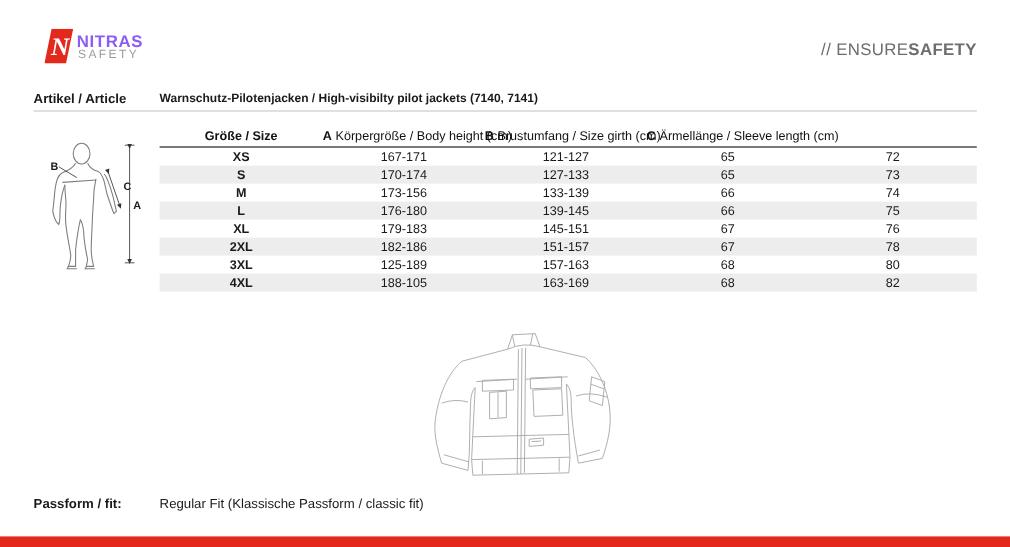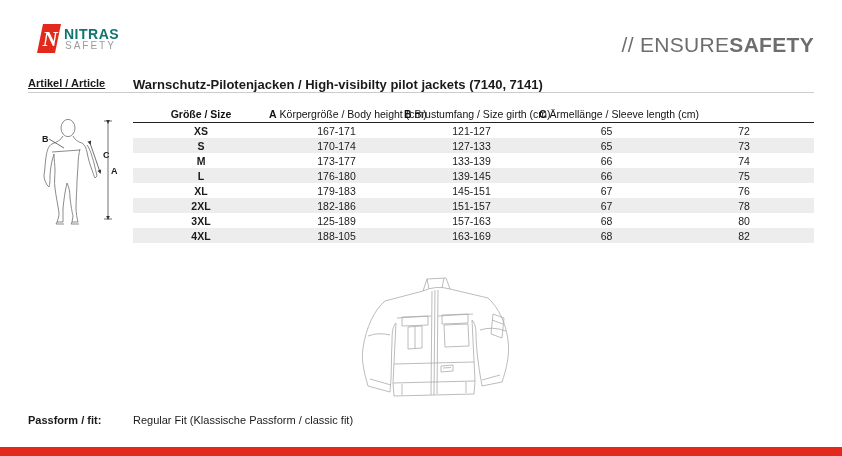--- a/index.html
+++ b/index.html
@@ -7,28 +7,28 @@
     --row-alt:#ededed;
     --gray:#6d6d6d;
   }
   *{margin:0;padding:0;box-sizing:border-box;}
   html,body{background:#fff;}
   body{font-family:"Liberation Sans", sans-serif;color:#1a1a1a;}
   .page{position:relative;width:842px;height:456px;background:#fff;overflow:hidden;}
 
   
   .logo{position:absolute;left:37px;top:24px;width:24px;height:29px;}
-  .brand-name{position:absolute;left:64px;top:26px;font-size:14px;font-weight:800;letter-spacing:.5px;color:#0f766e;}
+  .brand-name{position:absolute;left:64px;top:26px;font-size:14px;font-weight:800;letter-spacing:.5px;color:#8b5cf6;}
   .brand-sub{position:absolute;left:65px;top:40px;font-size:10px;letter-spacing:2px;color:#9b9b9b;}
-  .tagline{position:absolute;right:28px;top:33px;font-size:21px;color:var(--gray);letter-spacing:.3px;white-space:nowrap;}
+  .tagline{position:absolute;right:28px;top:33px;font-size:14px;color:var(--gray);letter-spacing:.3px;white-space:nowrap;}
   .tagline .bold{font-weight:700;}
 
   
-  .article-label{position:absolute;left:28px;top:77px;font-size:11px;font-weight:700;text-decoration:underline;}
-  .article-value{position:absolute;left:133px;top:77px;font-size:13px;font-weight:700;}
+  .article-label{position:absolute;left:28px;top:77px;font-size:11px;font-weight:700;}
+  .article-value{position:absolute;left:133px;top:77px;font-size:10px;font-weight:700;}
   .hairline{position:absolute;left:28px;top:92px;width:786px;height:1px;background:#ccc;}
 
   
   .size-table{position:absolute;left:133px;top:105px;width:681px;font-size:10.5px;}
   .thead,.trow{display:grid;grid-template-columns:136px 135px 135px 135px 140px;}
   .thead{height:18px;align-items:center;border-bottom:1.5px solid #222;}
   .th{text-align:center;white-space:nowrap;color:#111;}
   .th .pfx{font-weight:700;margin-right:3px;}
   .th .pfx:empty{display:none;}
   .th:first-child .hlabel{font-weight:700;}
@@ -109,21 +109,21 @@
         </div>
         <div class="trow">
           <div class="tcell size">S</div>
           <div class="tcell">170-174</div>
           <div class="tcell">127-133</div>
           <div class="tcell">65</div>
           <div class="tcell">73</div>
         </div>
         <div class="trow">
           <div class="tcell size">M</div>
-          <div class="tcell">173-177</div>
+          <div class="tcell">173-156</div>
           <div class="tcell">133-139</div>
           <div class="tcell">66</div>
           <div class="tcell">74</div>
         </div>
         <div class="trow">
           <div class="tcell size">L</div>
           <div class="tcell">176-180</div>
           <div class="tcell">139-145</div>
           <div class="tcell">66</div>
           <div class="tcell">75</div>

